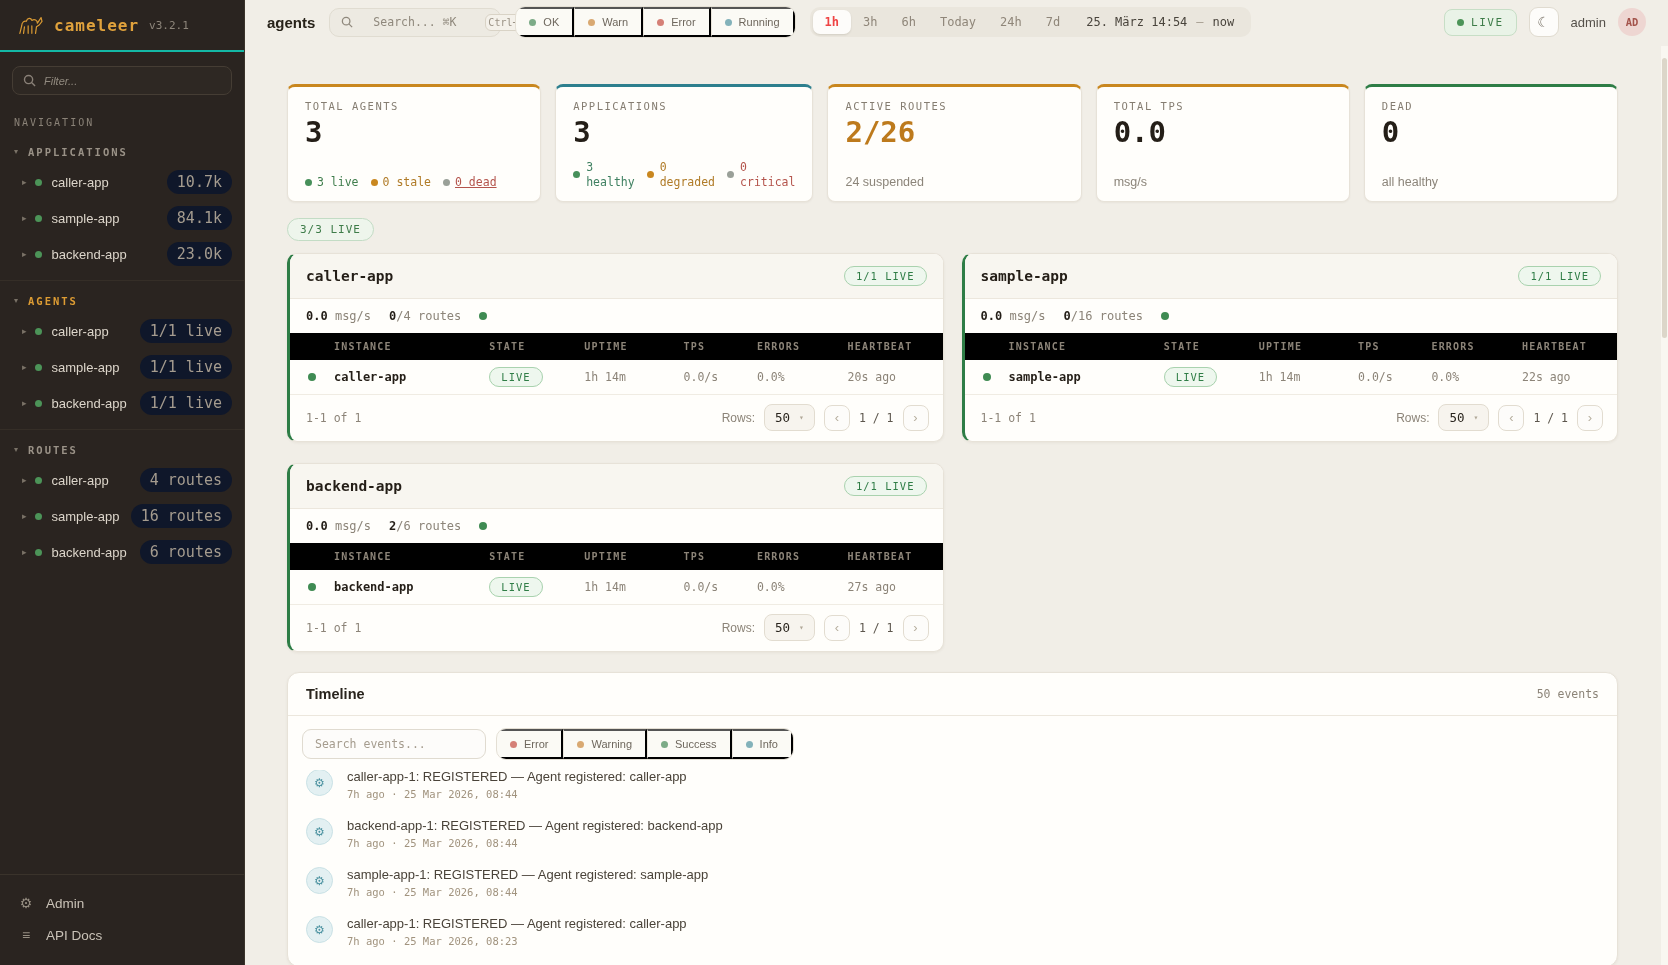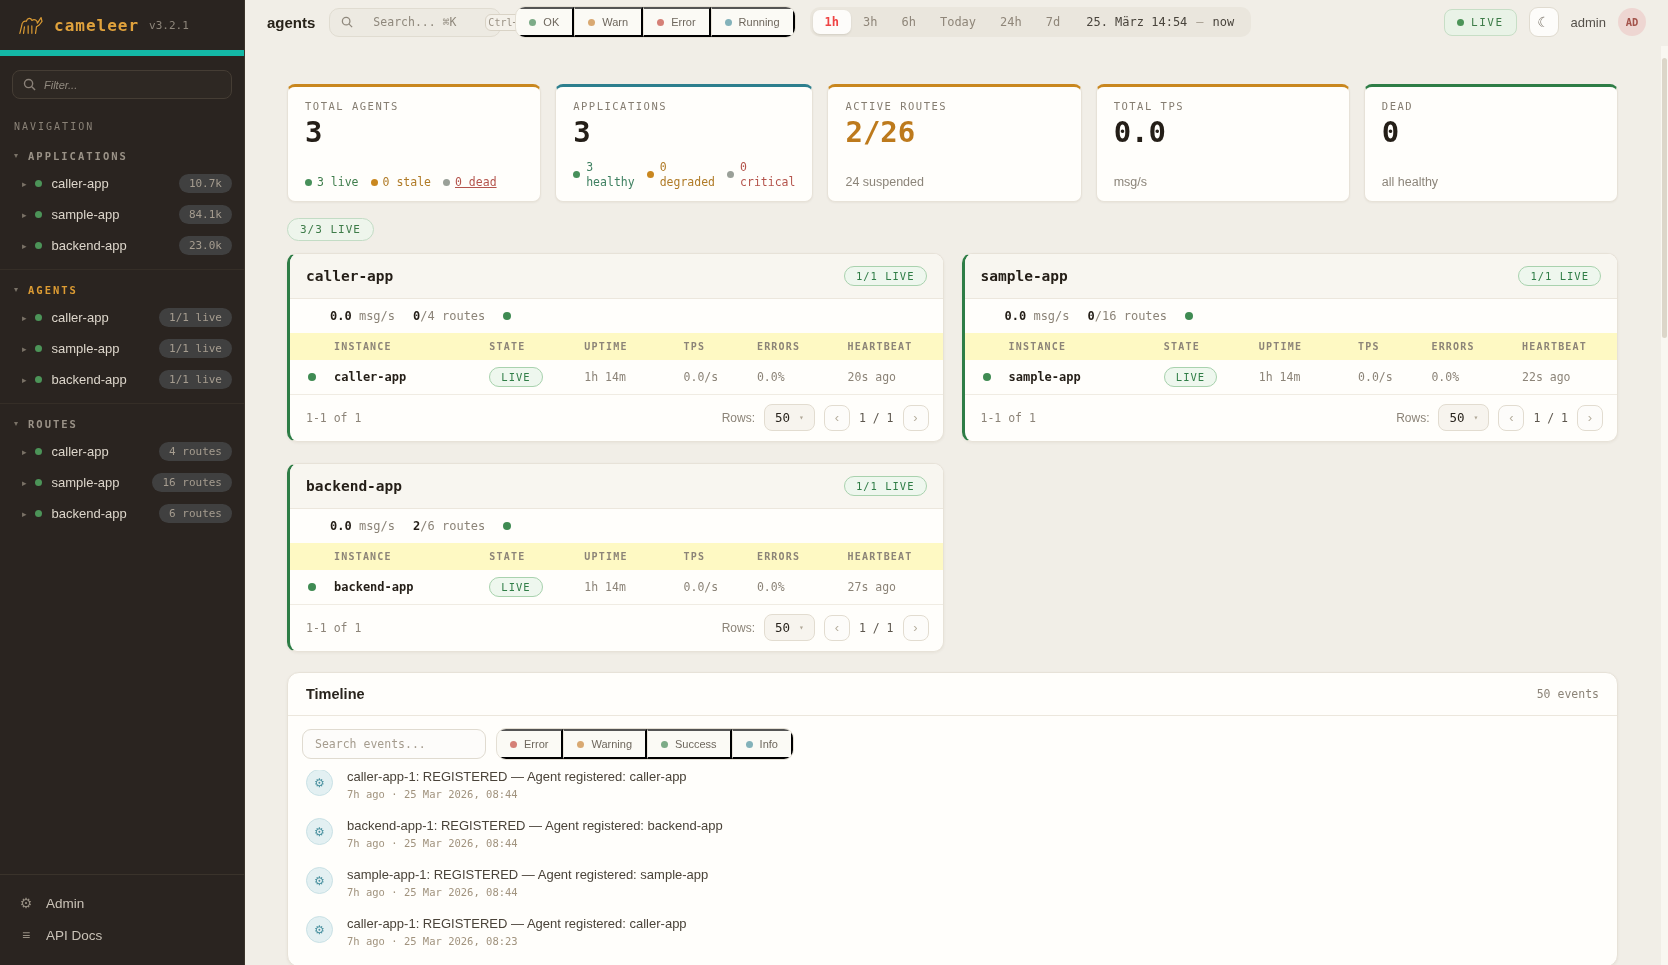--- a/index.html
+++ b/index.html
@@ -2,43 +2,43 @@
 <html><head>
 <meta charset="utf-8">
 <style>
   * { margin:0; padding:0; box-sizing:border-box; }
   html,body { width:1668px; height:965px; overflow:hidden; }
   body { display:flex; background:#f1eee7; font-family:"Liberation Sans", sans-serif; }
 
   
   .sidebar { width:245px; min-width:245px; height:100%; background:#2a2420; color:#d8d1c7;
              display:flex; flex-direction:column; border-right:1px solid #3a332b; }
-  .logo-row { display:flex; align-items:center; gap:10px; padding:13px 16px; border-bottom:6px solid #14b8a6; }
+  .logo-row { display:flex; align-items:center; gap:10px; padding:13px 16px; border-bottom:2px solid #14b8a6; }
   .logo-name { font-family:"DejaVu Sans Mono", monospace; font-weight:bold; font-size:16px; color:#e0a23c; letter-spacing:1px; }
   .logo-ver { font-family:"DejaVu Sans Mono", monospace; font-size:11px; color:#8d857a; }
   .filter-box { margin:14px 12px 6px; display:flex; align-items:center; gap:8px; border:1px solid #453d34;
                 border-radius:8px; padding:7px 10px; background:#2e2823; }
   .filter-box input { background:transparent; border:none; outline:none; color:#cfc8bd; font-size:11px; width:100%;
                       font-family:"Liberation Sans", sans-serif;font-style:italic; }
   .filter-box input::placeholder { color:#918a7f; }
   .nav-label { font-family:"DejaVu Sans Mono", monospace; font-size:10px; letter-spacing:2px; color:#8a8277;
                padding:16px 14px 4px; }
   .side-nav { flex:1; overflow:hidden; }
   .side-section { padding:10px 0 8px; border-bottom:1px solid #352e27; }
   .side-section:last-child { border-bottom:none; }
   .sec-head { display:flex; align-items:center; gap:10px; padding:4px 14px 6px; cursor:pointer; }
   .sec-caret { font-size:8px; color:#7a7267; line-height:1; }
   .sec-label { font-family:"DejaVu Sans Mono", monospace; font-size:10.5px; letter-spacing:2px; color:#9a9287; font-weight:bold; }
   .sec-label.active { color:#dd9c33; }
   .side-item { display:flex; align-items:center; gap:8px; padding:6px 12px 6px 22px; cursor:pointer; }
   .si-caret { font-size:9px; color:#7a7267; }
   .si-dot { width:7px; height:7px; border-radius:50%; background:#4c9458; }
   .si-name { font-size:13px; color:#ddd6cb; margin-left:2px; }
-  .si-badge { margin-left:auto; font-family:"DejaVu Sans Mono", monospace; font-size:11px; color:#a59c8f;
-              background:#404040; border-radius:999px; padding:3px 10px; }
+  .si-badge { margin-left:auto; font-family:"DejaVu Sans Mono", monospace; font-size:15px; color:#a59c8f;
+              background:#0f172a; border-radius:999px; padding:3px 10px; }
   .side-footer { border-top:1px solid #3a332b; padding:12px 0 14px; }
   .sf-item { display:flex; align-items:center; gap:12px; padding:8px 18px; font-size:13.5px; color:#c9c2b7; cursor:pointer; }
   .sf-icon { color:#968e82; font-size:14px; width:16px; text-align:center; }
 
   
   .main { flex:1; height:100%; position:relative; overflow:hidden; }
   .topbar { height:44px; display:flex; align-items:center; padding:0 22px; gap:14px; }
   .page-title { font-size:15px; font-weight:bold; color:#272219; }
   .search-pill { display:flex; align-items:center; gap:20px; background:#edeae2; border:1px solid #e0dcd1;
                  border-radius:10px; padding:5px 6px 5px 11px; width:172px; }
@@ -93,25 +93,25 @@
   
   .apps-grid { display:grid; grid-template-columns:1fr 1fr; gap:21px 18px; align-items:start; }
   .app-panel { background:#fffefb; border:1px solid #e7e2d8; border-left:3px solid #2e7d46; border-radius:10px;
                overflow:hidden; box-shadow:0 1px 3px rgba(60,45,20,.06); }
   .ap-head { display:flex; align-items:center; justify-content:space-between; padding:12px 16px;
              background:#f8f6f0; border-bottom:1px solid #ece7dd; }
   .ap-name { font-family:"DejaVu Sans Mono", monospace; font-weight:bold; font-size:14.5px; color:#241e17; }
   .pill-live { background:#eef7ee; border:1px solid #a9d2ae; border-radius:999px; padding:3px 11px;
                font-family:"DejaVu Sans Mono", monospace; font-size:10.5px; letter-spacing:1px; color:#2f7d46; }
   .ap-meta { display:flex; align-items:center; gap:18px; padding:10px 16px;
-             font-family:"DejaVu Sans Mono", monospace; font-size:12px; color:#8c8478;margin-left:24px; }
+             font-family:"DejaVu Sans Mono", monospace; font-size:12px; color:#8c8478; }
   .ap-meta b { color:#241e17; }
   .meta-dot { width:8px; height:8px; border-radius:50%; background:#3f8b52; }
   .tbl-head, .tbl-row { display:grid; grid-template-columns:44px 1.8fr 1.1fr 1.15fr 0.85fr 1.05fr 1.1fr; align-items:center; }
-  .tbl-head { background:#fef9c3; padding:8px 0; font-family:"DejaVu Sans Mono", monospace; font-size:10px;
+  .tbl-head { background:#000000; padding:8px 0; font-family:"DejaVu Sans Mono", monospace; font-size:10px;
               letter-spacing:1.2px; color:#8c8478; font-weight:bold; }
   .tbl-row { padding:10px 0; border-bottom:1px solid #f0ece3; font-family:"DejaVu Sans Mono", monospace;
              font-size:11.5px; color:#8c8478; }
   .cell-dot { display:flex; justify-content:center; }
   .cell-dot .dot { background:#3f8b52; width:8px; height:8px; }
   .cell-instance { color:#241e17; font-weight:bold; font-size:12px; }
   .tbl-foot { display:flex; align-items:center; padding:9px 14px 10px 16px; }
   .foot-range { font-family:"DejaVu Sans Mono", monospace; font-size:11.5px; color:#8c8478; }
   .foot-right { margin-left:auto; display:flex; align-items:center; gap:9px; }
   .rows-label { font-size:12px; color:#8c8478; }

